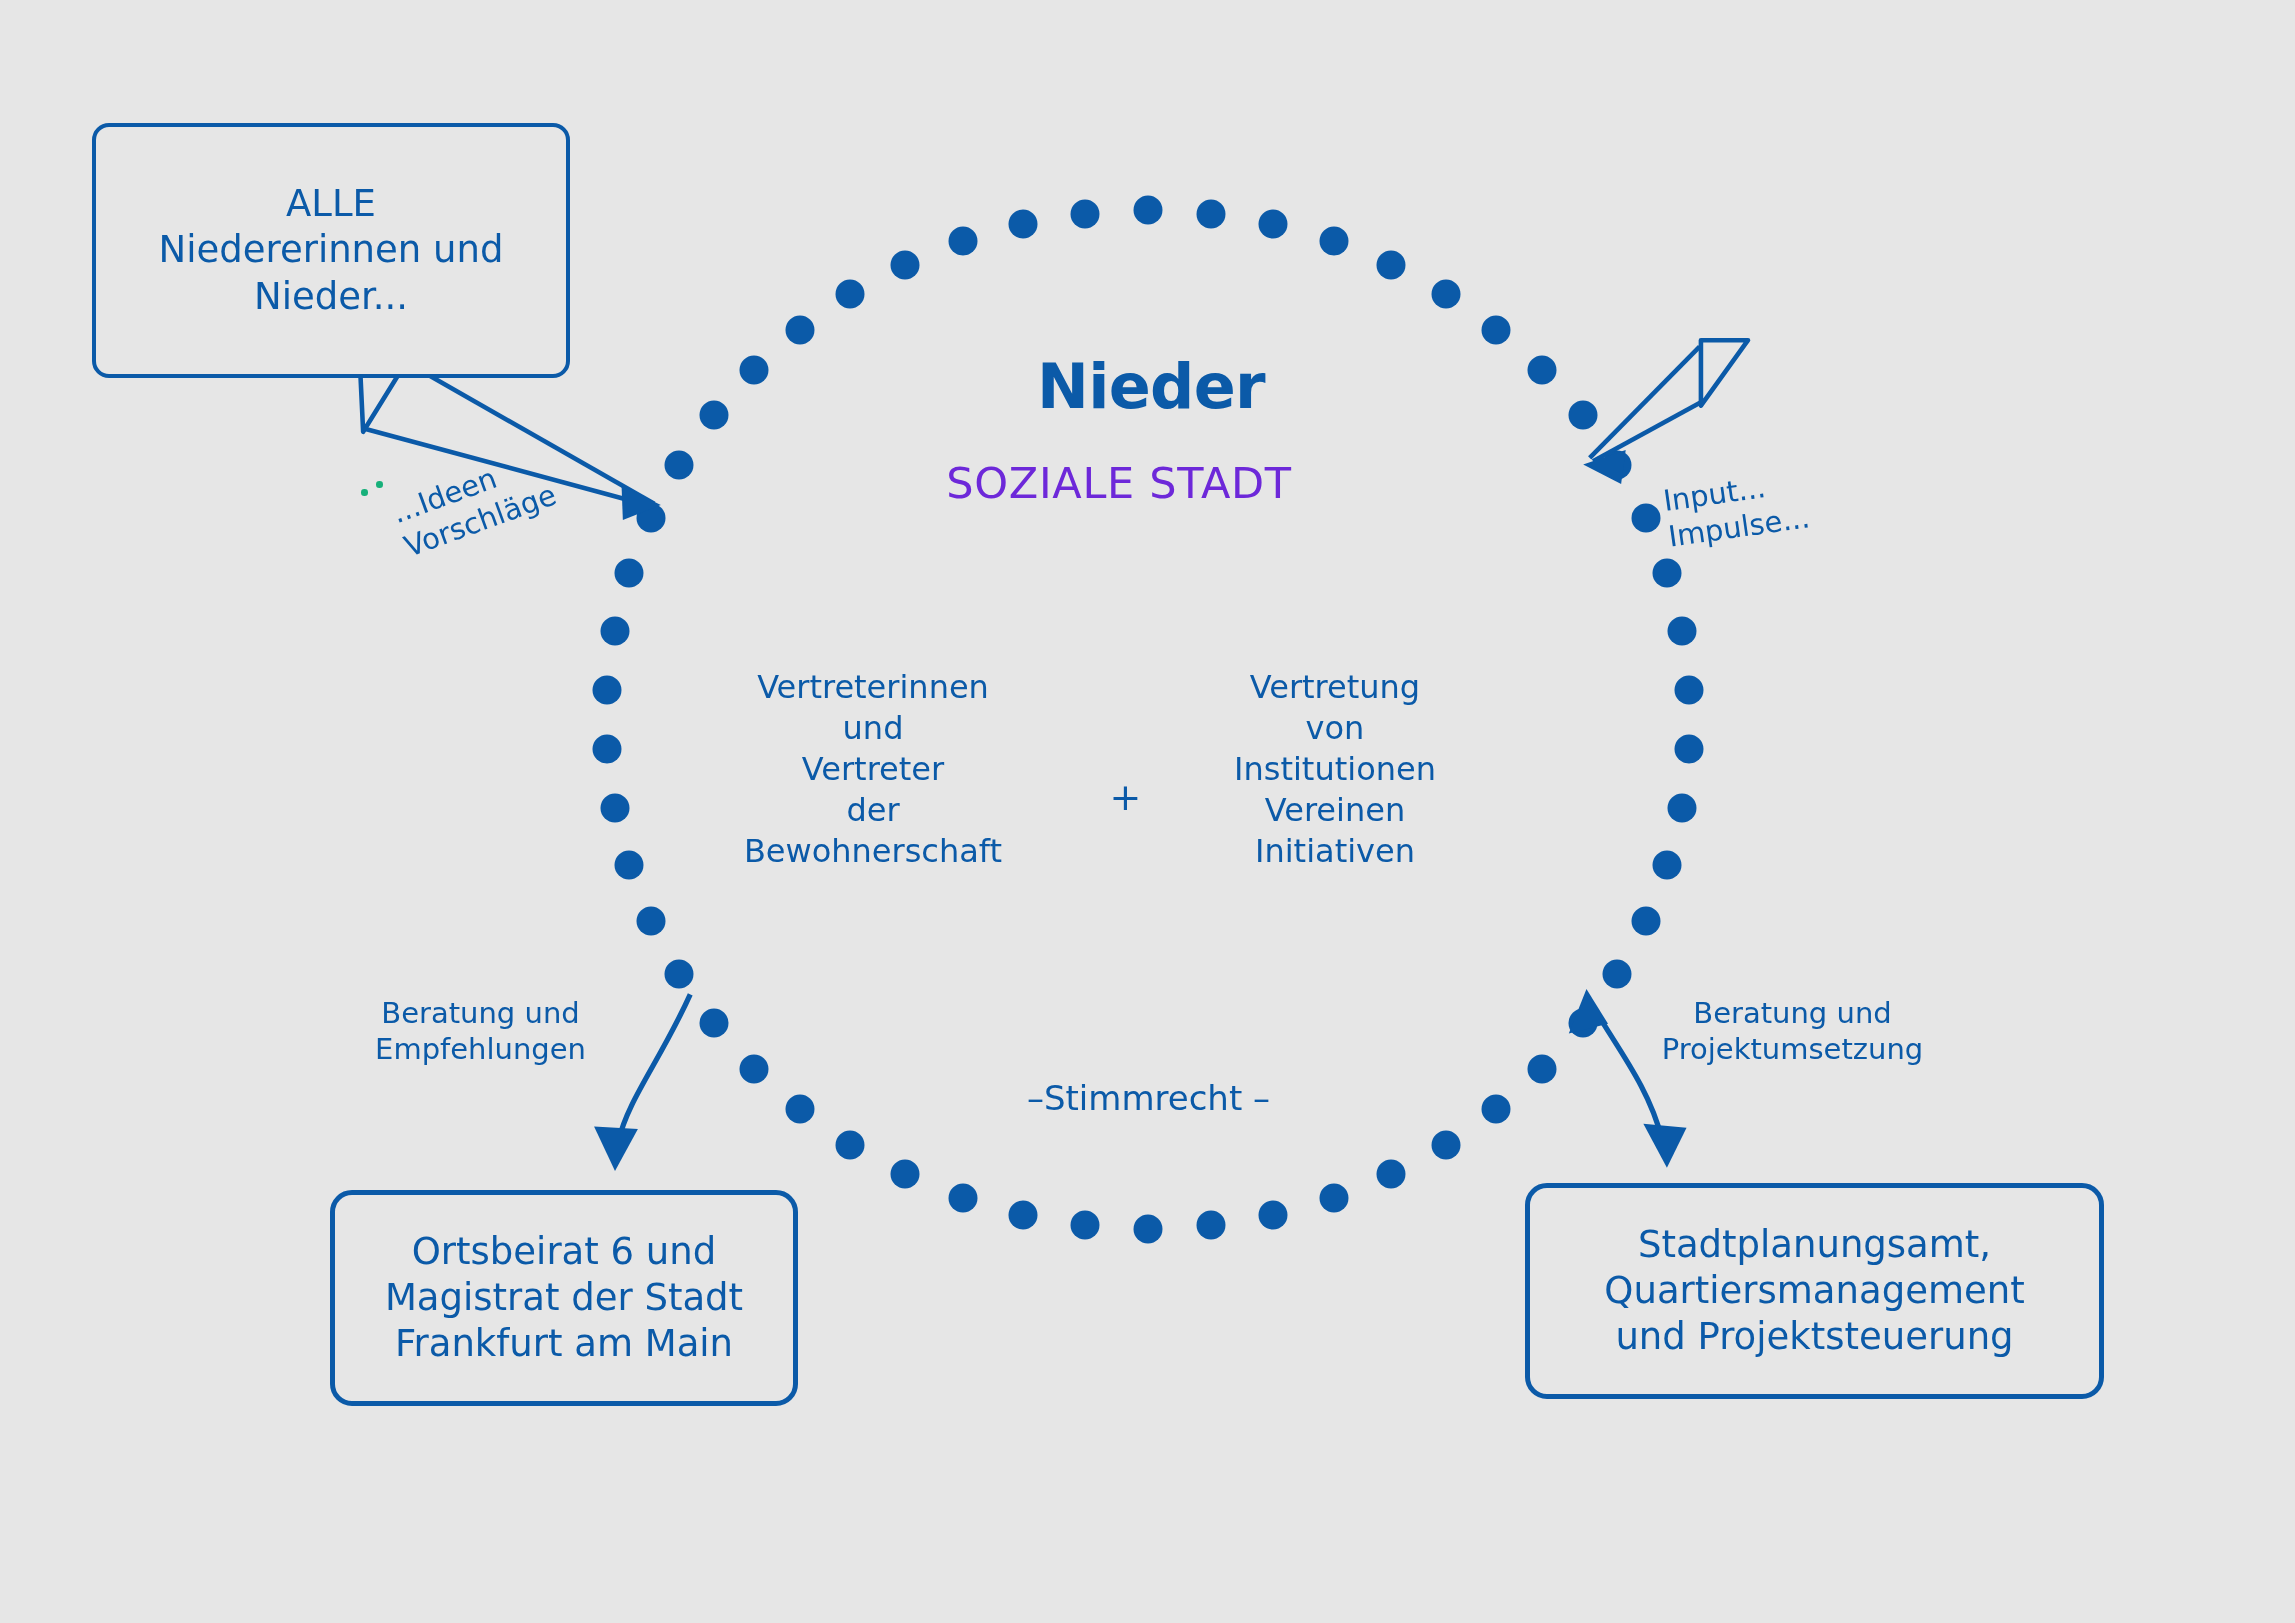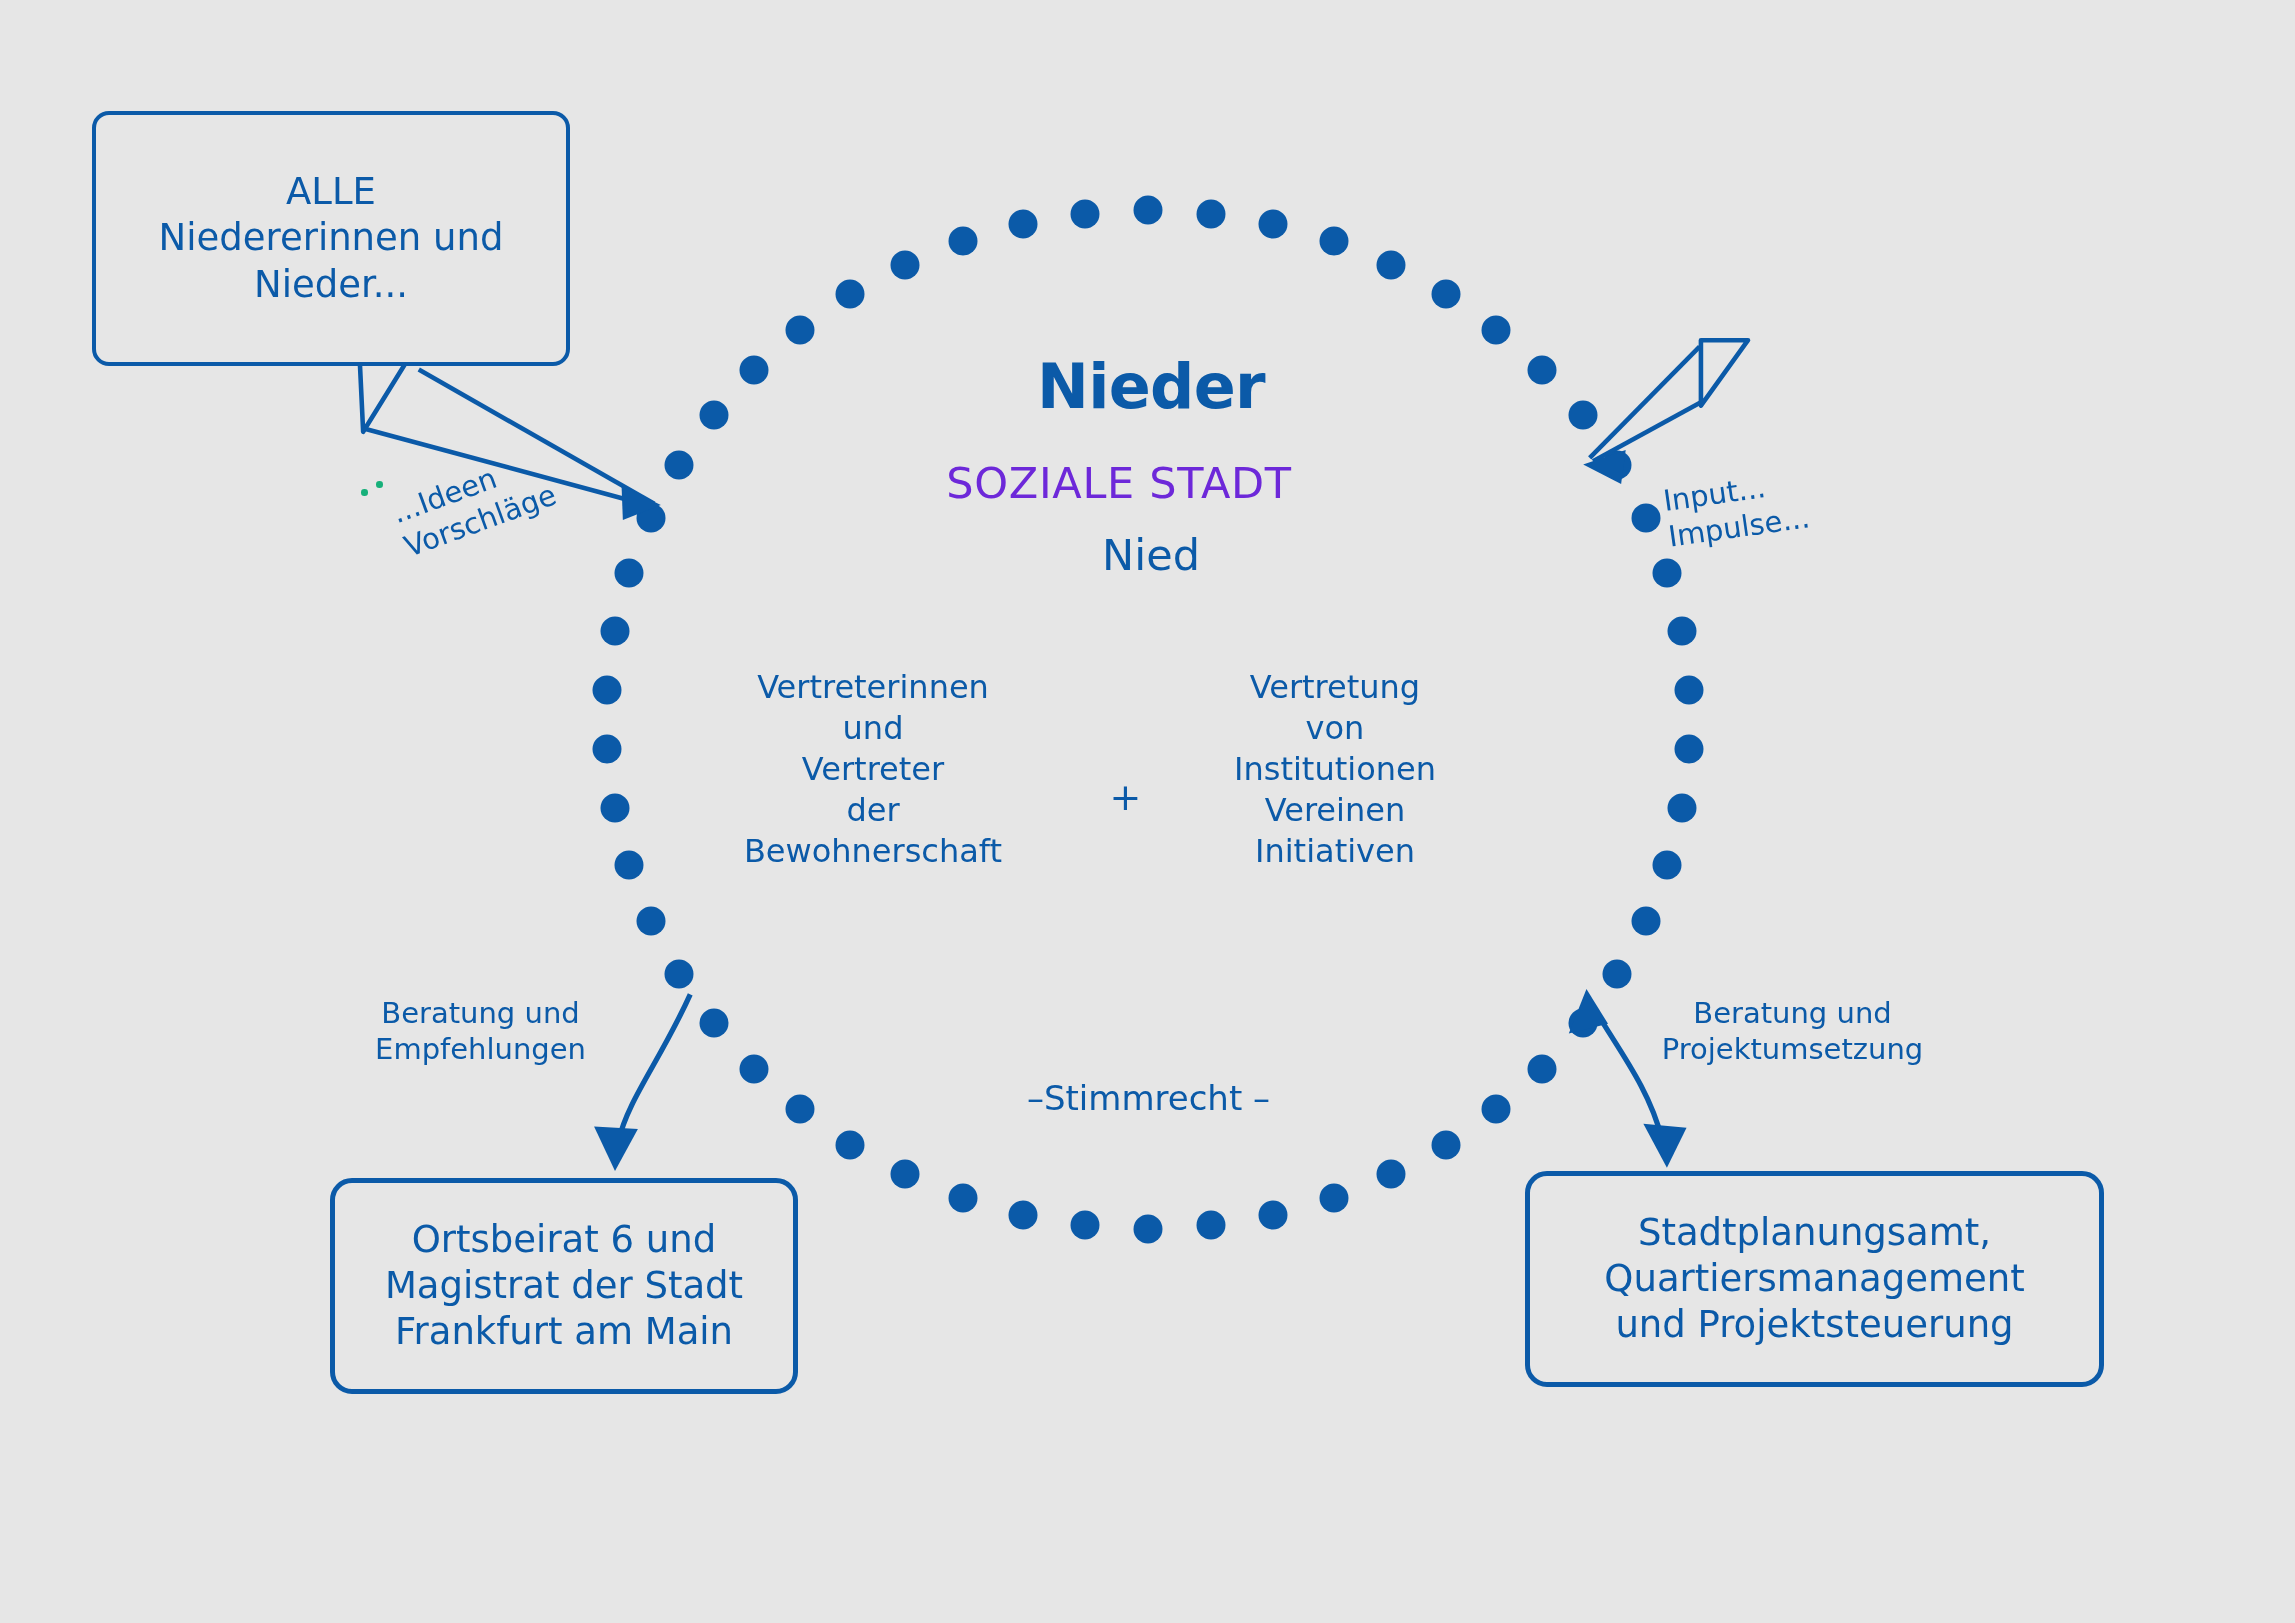--- a/index.html
+++ b/index.html
@@ -99,20 +99,21 @@
     border: 4.6px solid #0b5aa8;
     background: #e6e6e6;
     border-radius: 17px;
     color: #0b5aa8;
     display: flex;
     align-items: center;
     justify-content: center;
     text-align: center;
     line-height: 1.25;
     box-sizing: border-box;
+    margin-top: 12px;
   }
   #box-alle {
     left: 92px; top: 111px; width: 478px; height: 255px;
     font-size: 37px;
   }
   #box-buerger {
     left: 1659px; top: 124px; width: 481px; height: 216px;
     font-size: 37px;
   }
   #box-ortsbeirat {
@@ -220,21 +221,20 @@
       <div class="dot" style="left: 208px; top: 134px;"></div>
       <div class="dot" style="left: 258px; top: 98px;"></div>
       <div class="dot" style="left: 313px; top: 69px;"></div>
       <div class="dot" style="left: 371px; top: 45px;"></div>
       <div class="dot" style="left: 431px; top: 28px;"></div>
       <div class="dot" style="left: 493px; top: 18px;"></div>
     </div>
 
   <div id="center-title">Nieder</div>
   <div id="center-sub1">SOZIALE STADT</div>
-  <div id="center-sub2">Nied</div>
 
   <div class="col" id="col-left">Vertreterinnen<br>und<br>Vertreter<br>der<br>Bewohnerschaft</div>
   <div id="plus">+</div>
   <div class="col" id="col-right">Vertretung<br>von<br>Institutionen<br>Vereinen<br>Initiativen</div>
   <div id="stimmrecht">–Stimmrecht –</div>
 
   <svg id="overlay" viewBox="0 0 3508 2481">
 
     <polygon points="550,555 620,555 555,660" fill="#e6e6e6" stroke="#0b5aa8" stroke-width="7" stroke-linejoin="round"></polygon>
     <line x1="556" y1="600" x2="556" y2="600" stroke="#e6e6e6" stroke-width="10"></line>

